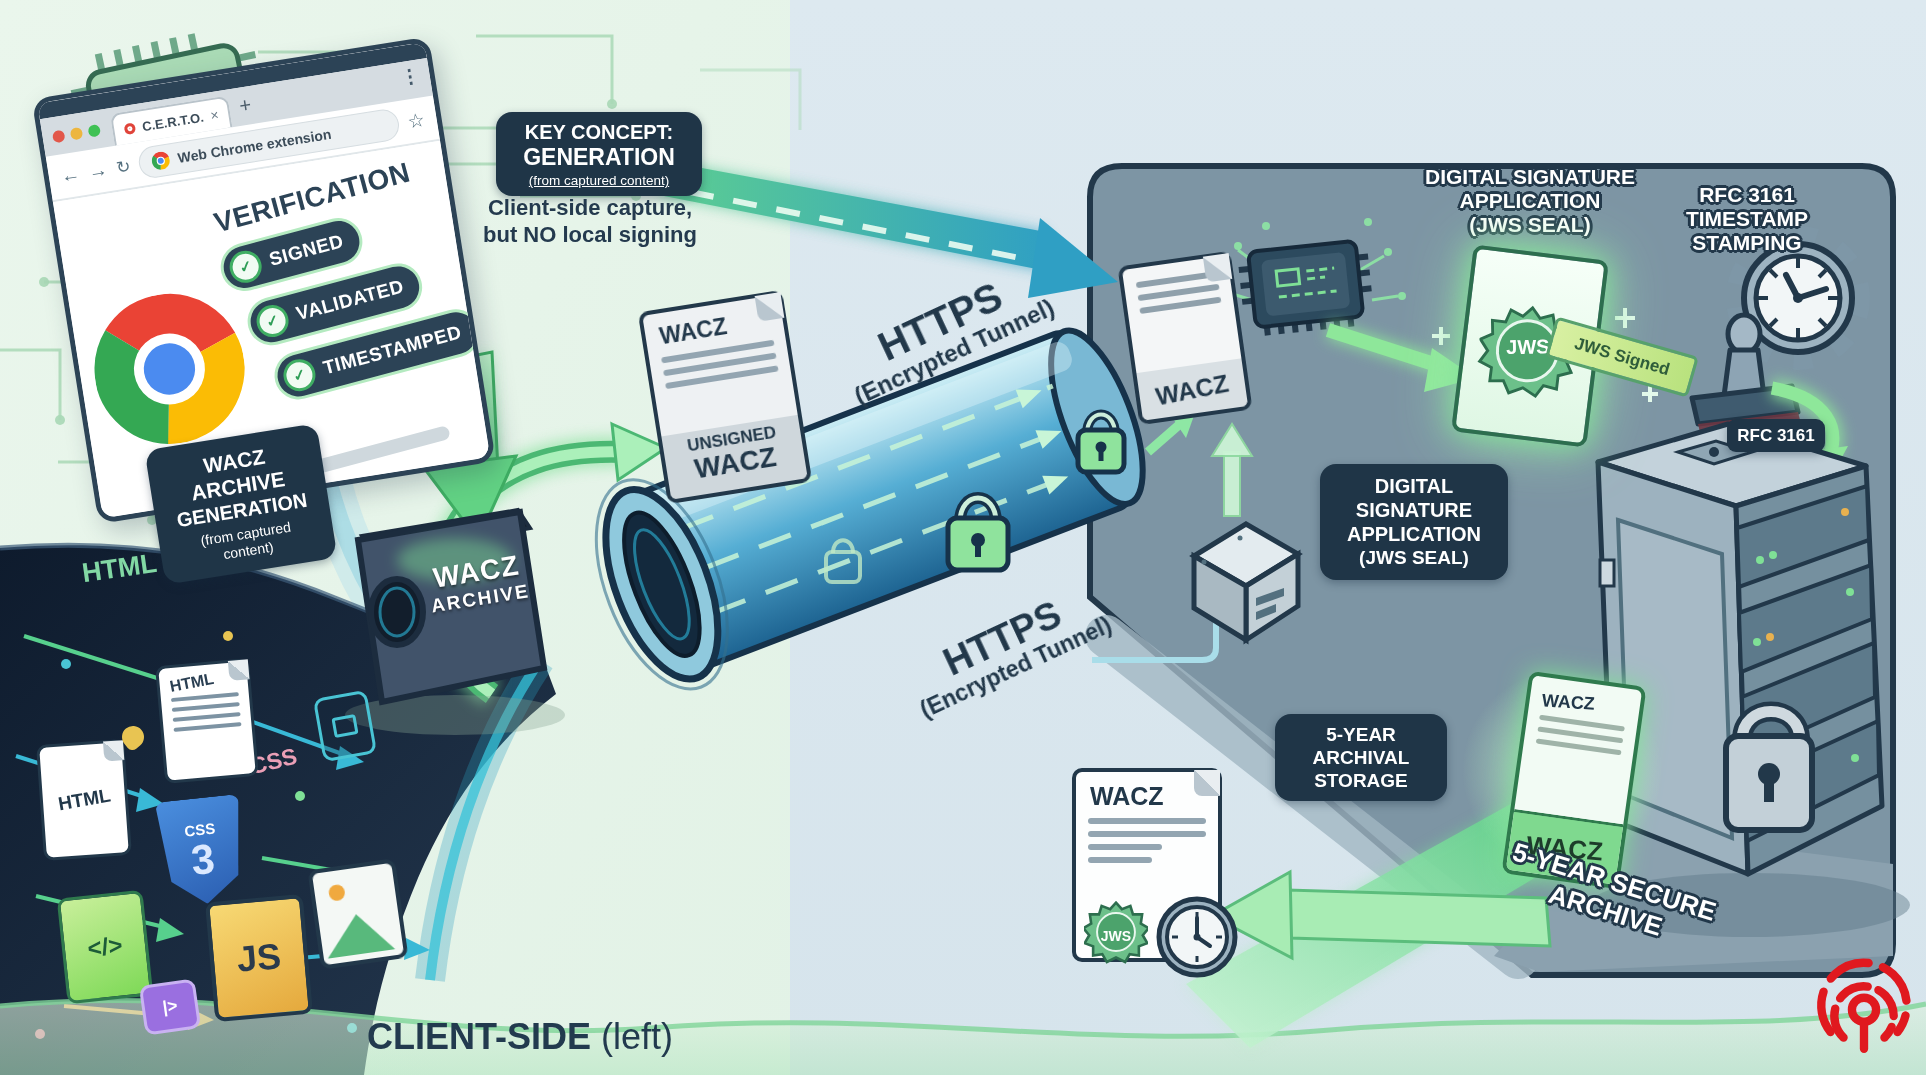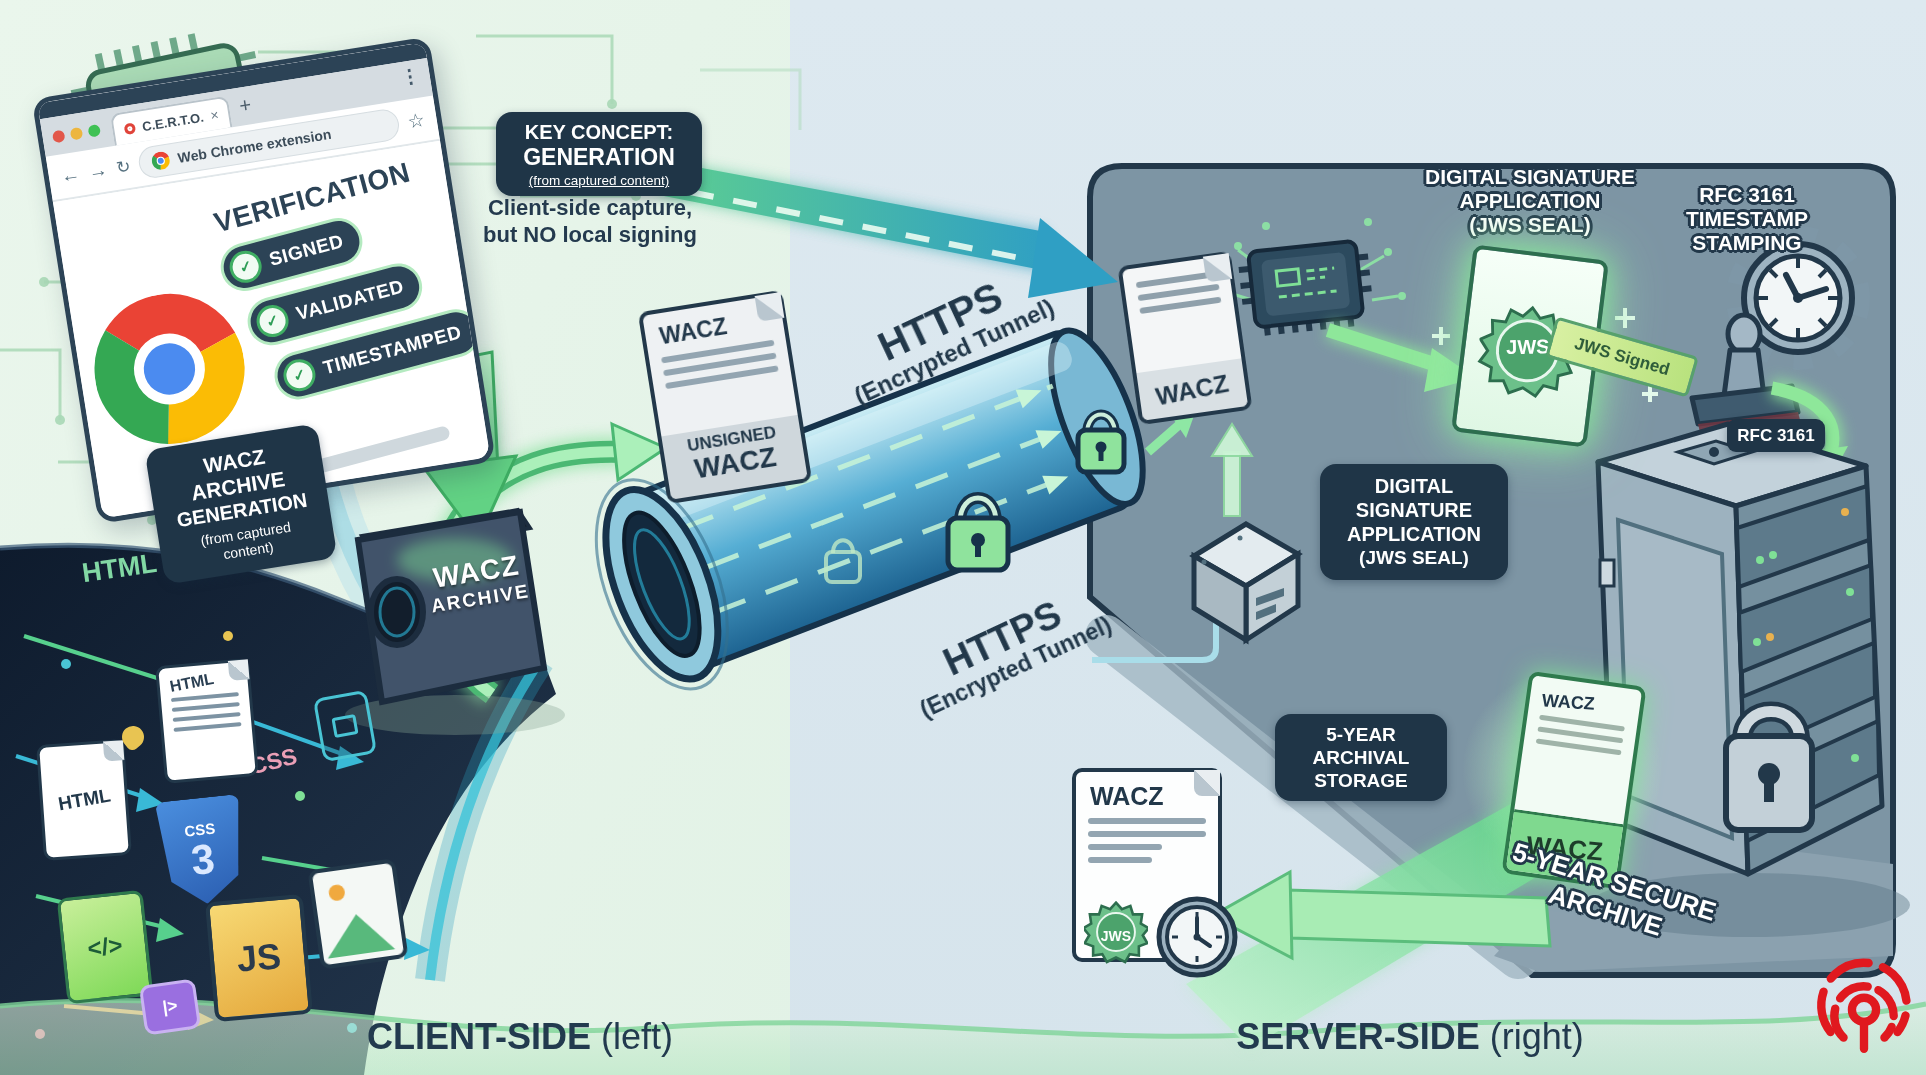--- a/index.html
+++ b/index.html
@@ -567,23 +567,20 @@
       <circle cx="43" cy="43" r="30" fill="#f2f6f7" stroke="#22384a" stroke-width="4"></circle>
       <path d="M43,18 V24 M68,43 H62 M43,68 V62 M18,43 H24" stroke="#22384a" stroke-width="3"></path>
       <path d="M43,43 L43,24 M43,43 L56,52" stroke="#22384a" stroke-width="4" stroke-linecap="round"></path>
       <circle cx="43" cy="43" r="3.5" fill="#22384a"></circle>
     </svg>
   </div>
 
   <div class="abs cap" style="left:290px;top:1016px;width:460px;text-align:center;">
     <b>CLIENT-SIDE</b><span style="font-weight:500;"> (left)</span>
   </div>
-  <div class="abs cap" style="left:1170px;top:1016px;width:480px;text-align:center;">
-    <b>SERVER-SIDE</b><span style="font-weight:500;"> (right)</span>
-  </div>
 
   <svg class="abs" style="left:1812px;top:948px;" width="104" height="118" viewBox="0 0 112 118">
     <g stroke="#e0191f" stroke-width="9" fill="none" stroke-linecap="round">
       <path d="M20,86 A46,46 0 1 1 92,86" stroke-dasharray="46 16"></path>
       <path d="M34,92 A32,32 0 1 1 78,92" stroke-dasharray="34 12"></path>
       <circle cx="56" cy="62" r="13"></circle>
       <path d="M56,75 V104"></path>
     </g>
   </svg>
 </div>

